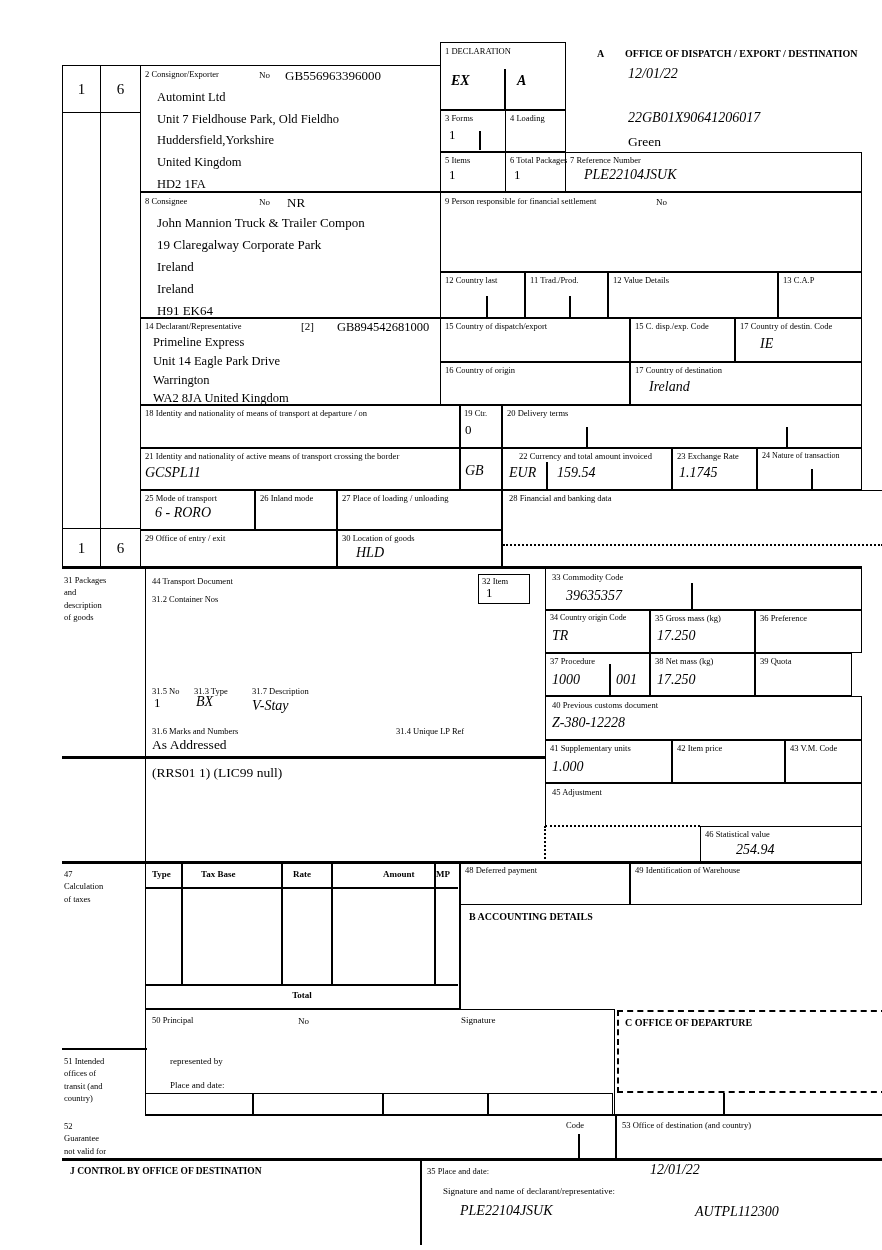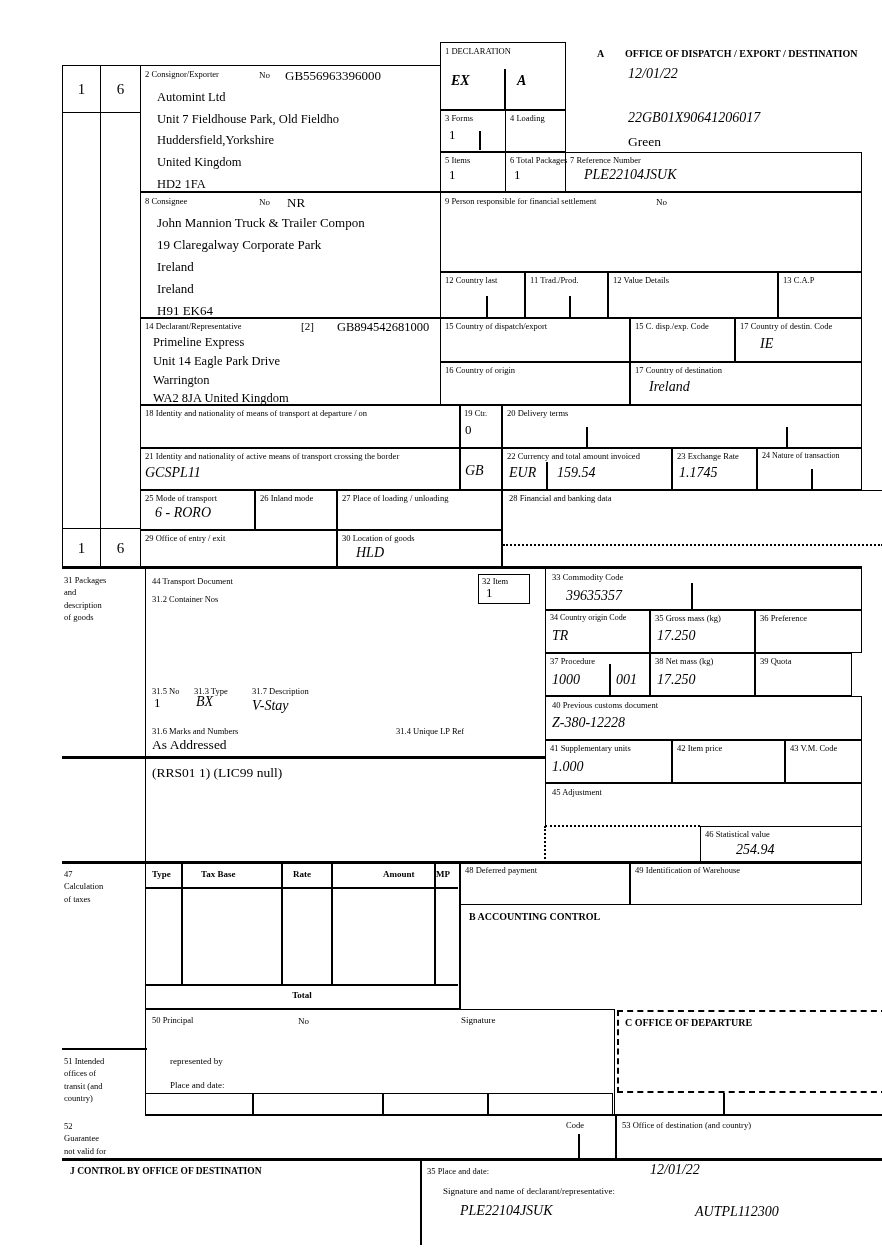--- a/index.html
+++ b/index.html
@@ -161,21 +161,21 @@
   </div>
 
   <div class="bx" style="left:140px;top:448px;width:320px;height:42px">
     <div class="lbl" style="left:4px;top:2px">21 Identity and nationality of active means of transport crossing the border</div>
     <div class="val v14" style="left:4px;top:16px">GCSPL11</div>
   </div>
   <div class="bx" style="left:460px;top:448px;width:42px;height:42px">
     <div class="val v14" style="left:4px;top:14px">GB</div>
   </div>
   <div class="bx" style="left:502px;top:448px;width:170px;height:42px">
-    <div class="lbl" style="left:4px;top:2px">22 Currency and total amount invoiced</div>
+    <div class="lbl" style="left:16px;top:2px">22 Currency and total amount invoiced</div>
     <div class="val v14" style="left:6px;top:16px">EUR</div>
     <div class="vl" style="left:43px;top:13px;height:27px"></div>
     <div class="val v14" style="left:54px;top:16px">159.54</div>
   </div>
   <div class="bx" style="left:672px;top:448px;width:85px;height:42px">
     <div class="lbl" style="left:4px;top:2px">23 Exchange Rate</div>
     <div class="val v14" style="left:6px;top:16px">1.1745</div>
   </div>
   <div class="bx" style="left:757px;top:448px;width:105px;height:42px">
     <div class="lbl" style="left:4px;top:2px;font-size:8px">24 Nature of transaction</div>
@@ -308,21 +308,21 @@
     <div class="th" style="left:0;top:128px;width:312px;text-align:center">Total</div>
   </div>
 
   <div class="bx" style="left:460px;top:862px;width:170px;height:43px;border-top:none">
     <div class="lbl" style="left:4px;top:3px">48 Deferred payment</div>
   </div>
   <div class="bx" style="left:630px;top:862px;width:232px;height:43px;border-top:none">
     <div class="lbl" style="left:4px;top:3px">49 Identification of Warehouse</div>
   </div>
   <div class="bx" style="left:460px;top:905px;width:402px;height:104px;border:none;border-left:1.5px solid #000">
-    <div class="hd" style="left:8px;top:6px">B ACCOUNTING CONTROL</div>
+    <div class="hd" style="left:8px;top:6px">B ACCOUNTING DETAILS</div>
   </div>
 
   <div class="bx" style="left:145px;top:1009px;width:470px;height:106px;border-bottom:none">
     <div class="lbl" style="left:6px;top:5px">50 Principal</div>
     <div class="lbl" style="left:152px;top:6px;font-size:9px">No</div>
     <div class="lbl" style="left:315px;top:5px;font-size:9px">Signature</div>
     <div class="lbl" style="left:24px;top:46px;font-size:9px">represented by</div>
     <div class="lbl" style="left:24px;top:70px;font-size:9px">Place and date:</div>
   </div>
 

